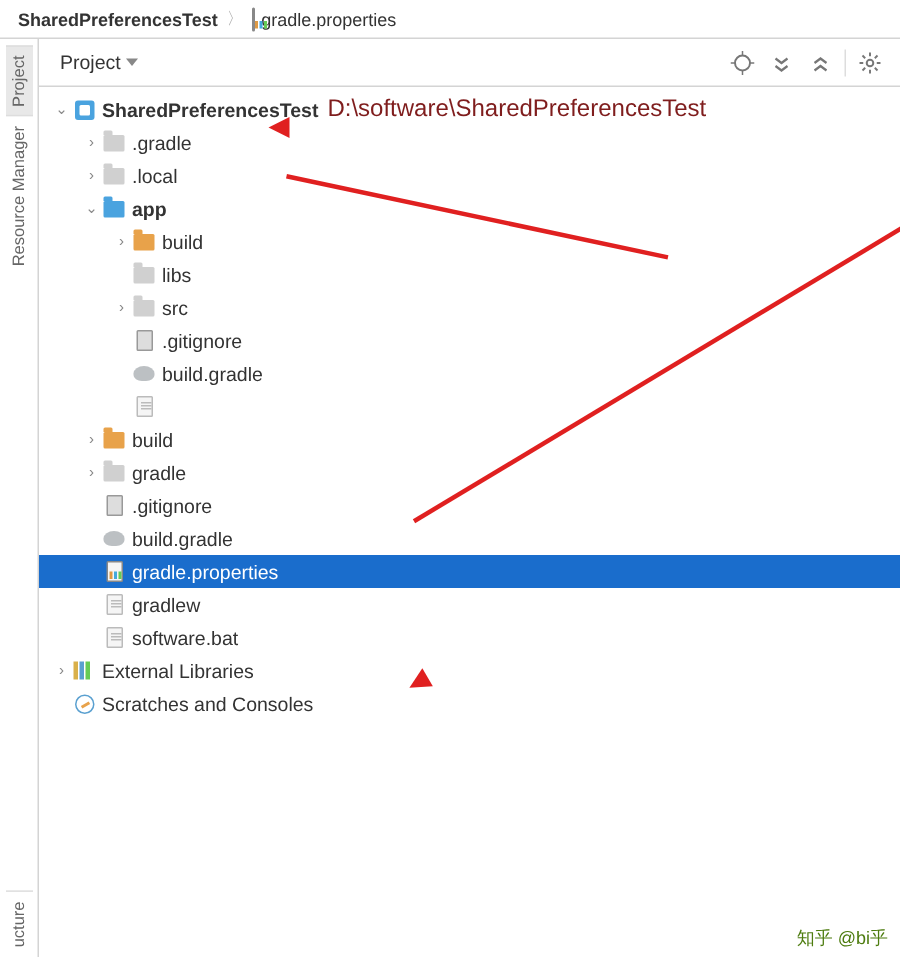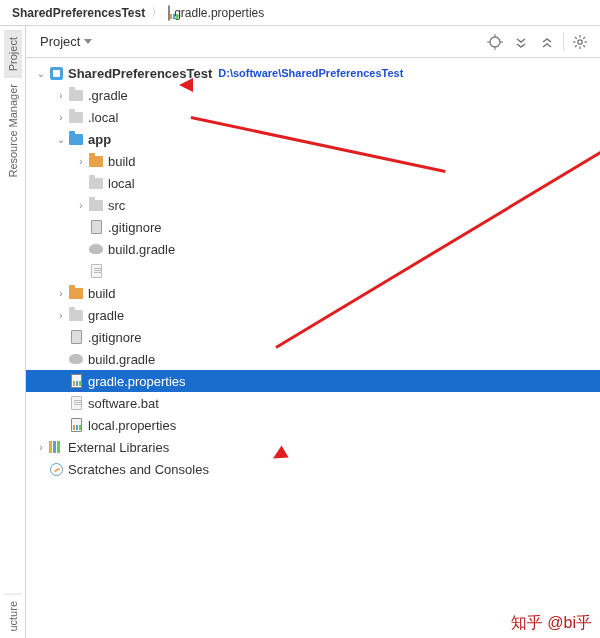--- a/index.html
+++ b/index.html
@@ -86,21 +86,21 @@
     flex-shrink: 0;
   }
   .node.selected .arrow { color: #fff; }
   .node .icon {
     width: 16px; height: 16px; flex-shrink: 0;
     display: flex; align-items: center; justify-content: center;
     margin-right: 4px;
   }
   .node .label { font-size: 13px; }
   .node .label.bold { font-weight: bold; }
-  .node .path { color: #1d4ed8; font-size: 11px; margin-left: 6px; font-weight: bold; }
+  .node .path { color: #7f1d1d; font-size: 16px; margin-left: 6px; }
   .indent0 { padding-left: 8px; }
   .indent1 { padding-left: 28px; }
   .indent2 { padding-left: 48px; }
   
   .ic-folder { width:14px; height:11px; background:#b0b0b0; border-radius:1px; position:relative; }
   .ic-folder::before { content:""; position:absolute; width:6px; height:3px; background:#b0b0b0; top:-3px; left:0; border-radius:1px 1px 0 0; }
   .ic-folder.gray { background:#d0d0d0; } .ic-folder.gray::before{background:#d0d0d0;}
   .ic-folder.blue { background:#4aa3df; } .ic-folder.blue::before{background:#4aa3df;}
   .ic-folder.orange { background:#e8a24a; } .ic-folder.orange::before{background:#e8a24a;}
   .ic-file { width:11px; height:14px; background:#f5f5f5; border:1px solid #bbb; border-radius:1px; position:relative; }
@@ -132,21 +132,21 @@
   .arrow-line2 {
     position: absolute; width: 380px; height: 3px; background: #e02020;
     top: 320px; left: 250px;
     transform: rotate(-31deg); transform-origin: left center;
   }
   .arrow-head2 {
     position: absolute; border-right: 14px solid #e02020; border-top: 7px solid transparent; border-bottom: 7px solid transparent;
     top: 422px; left: 246px; transform: rotate(-30deg);
   }
   .watermark {
-    position: absolute; right: 8px; bottom: 4px; font-size: 16px; color: #b91c1c;
+    position: absolute; right: 8px; bottom: 4px; font-size: 12px; color: #4d7c0f;
   }
 </style>
 </head>
 <body>
 
 <div class="breadcrumb">
   <div class="crumb bold">
     <span class="icon"><span class="ic-module"></span></span>
     <span>SharedPreferencesTest</span>
   </div>
@@ -253,21 +253,21 @@
           <span class="icon">
             <span class="ic-folder orange"></span>
           </span>
           <span class="label">build</span>
         </div>
         <div class="node indent2">
           <span class="arrow"></span>
           <span class="icon">
             <span class="ic-folder gray"></span>
           </span>
-          <span class="label">local</span>
+          <span class="label">libs</span>
         </div>
         <div class="node indent2">
           <span class="arrow">›</span>
           <span class="icon">
             <span class="ic-folder gray"></span>
           </span>
           <span class="label">src</span>
         </div>
         <div class="node indent2">
           <span class="arrow"></span>
@@ -322,28 +322,28 @@
           <span class="icon">
             <span class="ic-file props"></span>
           </span>
           <span class="label">gradle.properties</span>
         </div>
         <div class="node indent1">
           <span class="arrow"></span>
           <span class="icon">
             <span class="ic-file txt"></span>
           </span>
+          <span class="label">gradlew</span>
+        </div>
+        <div class="node indent1">
+          <span class="arrow"></span>
+          <span class="icon">
+            <span class="ic-file txt"></span>
+          </span>
           <span class="label">software.bat</span>
-        </div>
-        <div class="node indent1">
-          <span class="arrow"></span>
-          <span class="icon">
-            <span class="ic-file props"></span>
-          </span>
-          <span class="label">local.properties</span>
         </div>
         <div class="node indent0">
           <span class="arrow">›</span>
           <span class="icon">
             <span class="ic-lib"></span>
           </span>
           <span class="label">External Libraries</span>
         </div>
         <div class="node indent0">
           <span class="arrow"></span>

